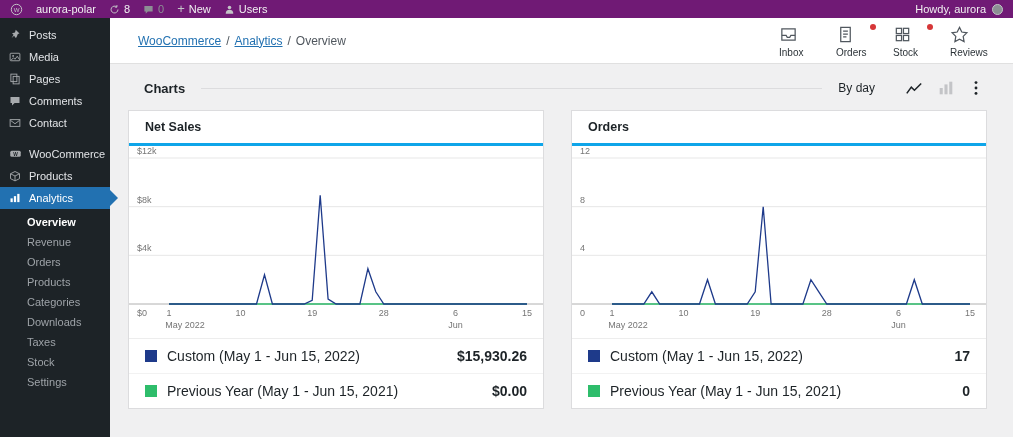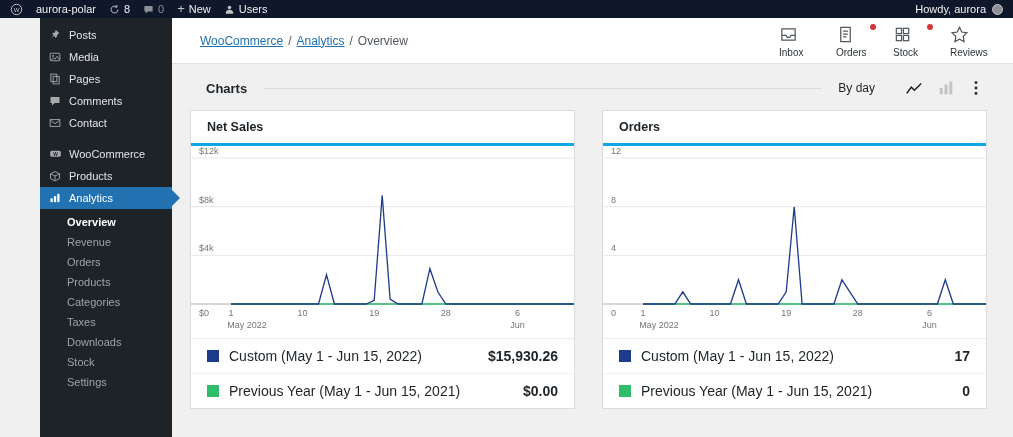--- a/index.html
+++ b/index.html
@@ -2,33 +2,33 @@
 <html><head>
 <meta charset="utf-8">
 <style>
   * { box-sizing: border-box; margin: 0; padding: 0; }
   html,body { width:1013px; height:437px; overflow:hidden; }
   body { font-family:"Liberation Sans",sans-serif; background:#f0f0f1; color:#1d2327; }
   svg { display:block; }
   svg text { font-family:"Liberation Sans",sans-serif; }
 
   
-  .admin-bar { height:18px; background:#0f172a; color:#f0f0f1; display:flex; align-items:center;
+  .admin-bar { height:18px; background:#701a75; color:#f0f0f1; display:flex; align-items:center;
                padding:0 10px; font-size:11px; gap:13px; position:relative; z-index:5; }
   .ab-item { display:flex; align-items:center; gap:4px; cursor:pointer; white-space:nowrap; }
   .ab-icon { color:#c3c4c7; display:flex; align-items:center; }
   .ab-muted { color:#8c8f94; }
   .ab-right { margin-left:auto; display:flex; align-items:center; gap:6px; }
   .avatar { width:11px; height:11px; border-radius:50%; background:#8c8f94; border:1px solid #c3c4c7; }
   .ab-plus { font-size:13px; line-height:10px; color:#c3c4c7; }
 
   
   .layout { display:flex; height:419px; }
-  .sidebar { width:132px; background:#1d2327; padding-top:6px; font-size:11px; flex-shrink:0;
-             position:relative; z-index:4;margin-left:40px; }
+  .sidebar { width:110px; background:#1d2327; padding-top:6px; font-size:11px; flex-shrink:0;
+             position:relative; z-index:4; }
   .menu-item { display:flex; align-items:center; gap:7px; padding:5px 8px; color:#e2e4e7;
                cursor:pointer; position:relative; }
   .mi-icon { width:14px; color:#a7aaad; display:flex; justify-content:center; flex-shrink:0; }
   .menu-item.gap-top { margin-top:9px; }
   .menu-item.active { background:#2271b1; color:#fff; }
   .menu-item.active .mi-icon { color:#fff; }
   .menu-item.active::after { content:""; position:absolute; right:-16px; top:50%; margin-top:-8px;
                border:8px solid transparent; border-left-color:#2271b1; }
   .submenu { padding:3px 0 6px 0; }
   .submenu-item { padding:4px 8px 4px 27px; color:#9ea3a8; cursor:pointer; }
@@ -195,22 +195,22 @@
           </svg>
       </span>
       <span>Analytics</span>
     </div>
     <div class="submenu">
       <div class="submenu-item active"><span>Overview</span></div>
       <div class="submenu-item"><span>Revenue</span></div>
       <div class="submenu-item"><span>Orders</span></div>
       <div class="submenu-item"><span>Products</span></div>
       <div class="submenu-item"><span>Categories</span></div>
+      <div class="submenu-item"><span>Downloads</span></div>
       <div class="submenu-item"><span>Taxes</span></div>
-      <div class="submenu-item"><span>Downloads</span></div>
       <div class="submenu-item"><span>Stock</span></div>
       <div class="submenu-item"><span>Settings</span></div>
     </div>
   </aside>
 
   <main class="main">
     <header class="topbar">
       <nav class="breadcrumb">
         <span class="crumb-link">WooCommerce</span>
         <span>/</span>

